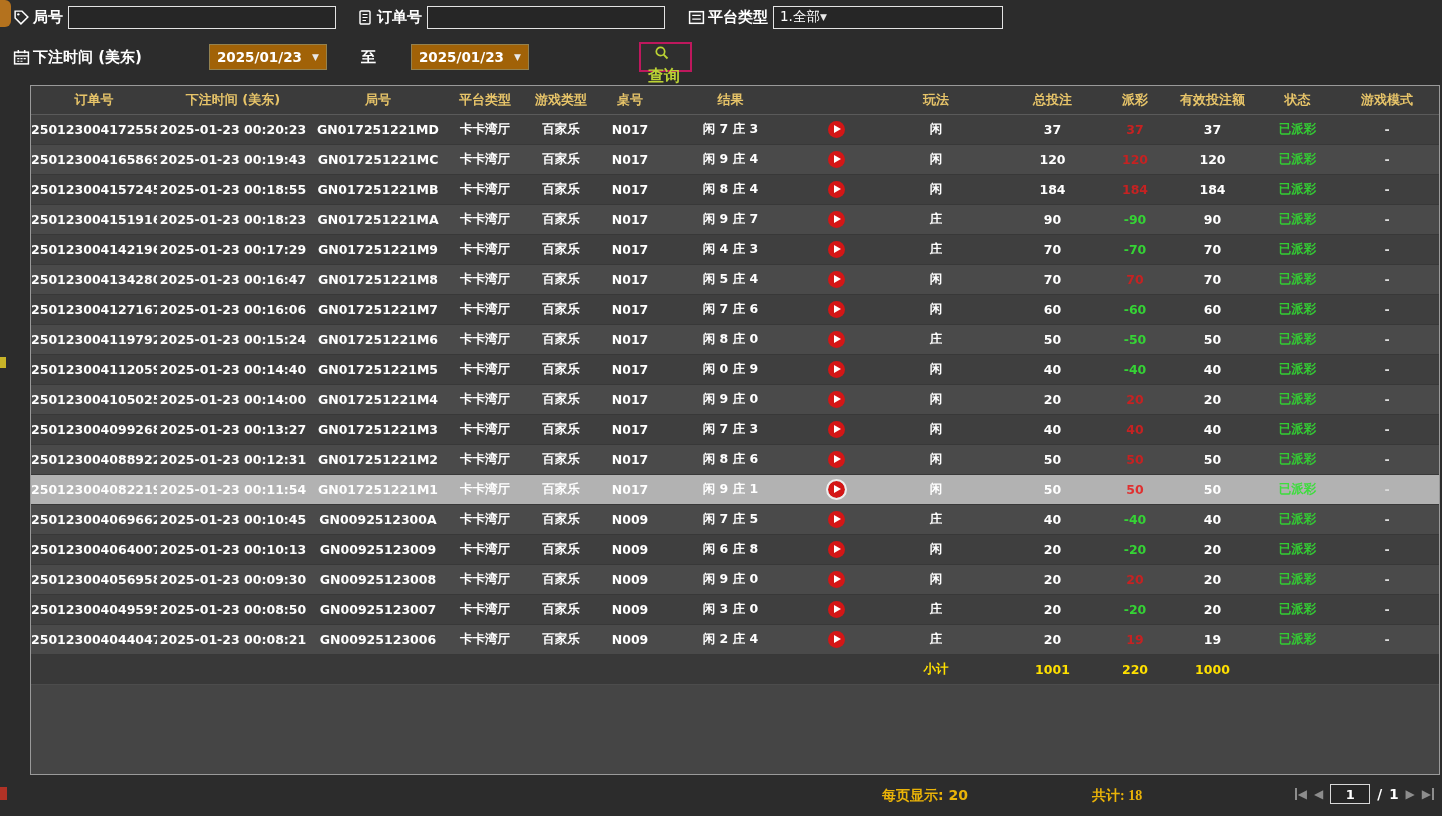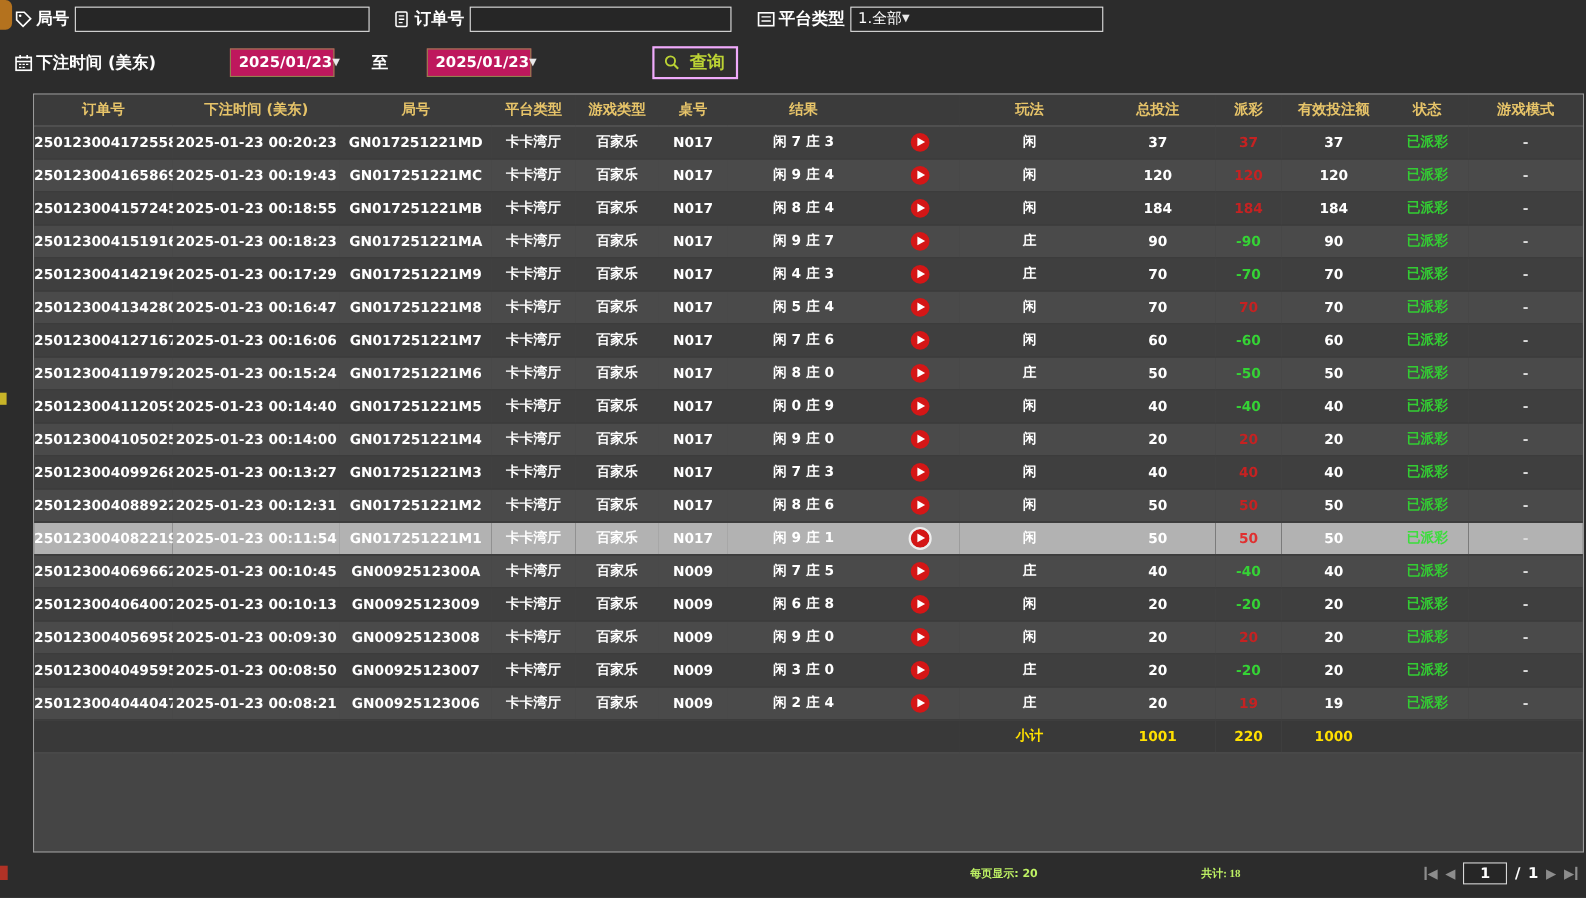--- a/index.html
+++ b/index.html
@@ -30,29 +30,30 @@
   .ml20 { margin-left:20px; } .ml22 { margin-left:22px; }
   .ml62 { margin-left:62px; } .ml34 { margin-left:34px; }
   .ml30 { margin-left:30px; } .ml110 { margin-left:110px; }
   .fselect {
     width:230px; height:23px; background:#262626; border:1px solid #e3e3e3;
     display:inline-flex; align-items:center; 
     padding:0 6px; font-size:13.5px; cursor:pointer;
   }
   .dd-arrow { font-size:9px; color:#e8e8e8; }
   .datepicker {
-    width:95px; height:26px; background:#be185d; border:1px solid #93814f;
+    width:118px; height:26px; background:#a16207; border:1px solid #93814f;
     display:inline-flex; align-items:center; justify-content:space-between;
     padding:0 7px; font-size:13.5px; font-weight:bold; cursor:pointer;
   }
   .query-btn {
     height:30px; padding:0 10px 0 7px; background:#2f2f2f;
-    border:2px solid #f0abfc; color:#bcd334; font-size:16px; font-weight:bold;
+    border:2px solid #be185d; color:#bcd334; font-size:16px; font-weight:bold;
     display:inline-flex; align-items:center; gap:4px; cursor:pointer;
     font-family:inherit;
+    flex-direction:column;
   }
 
   
   .table-wrap {
     position:absolute; left:30px; top:85px; width:1410px; height:690px;
     border:1px solid #9a9a9a; background:#454545; overflow:hidden; z-index:1;
   }
   table { width:1408px; border-collapse:collapse; table-layout:fixed; }
   thead th {
     height:28px; background:#3b3b3b; color:#e7c469; font-size:13px;
@@ -79,21 +80,21 @@
   }
   .play-btn .tri {
     position:absolute; left:6px; top:4px; width:0; height:0;
     border-left:7px solid #fff; border-top:4.5px solid transparent;
     border-bottom:4.5px solid transparent;
   }
   tr.selected .play-btn { outline:2px solid #eee; }
 
   
   .footer { position:absolute; left:0; top:776px; width:1442px; height:40px; }
-  .footer .ftext { position:absolute; top:11px; font-size:10px; font-weight:bold; color:#bef264; white-space:nowrap; }
+  .footer .ftext { position:absolute; top:11px; font-size:14px; font-weight:bold; color:#eab308; white-space:nowrap; }
   .pp { left:882px; }
   .tc { left:1092px;font-family:Liberation Serif, serif; }
   .pager {
     position:absolute; right:8px; top:8px; display:flex; align-items:center; gap:7px;
     font-size:13px; color:#8d8d8d;
   }
   .pg-arrow { cursor:pointer; font-size:12px; color:#8d8d8d; line-height:1; }
   .pg-bar-l { border-left:2px solid #8d8d8d; padding-left:1px; }
   .pg-bar-r { border-right:2px solid #8d8d8d; padding-right:1px; }
   .page-box {

